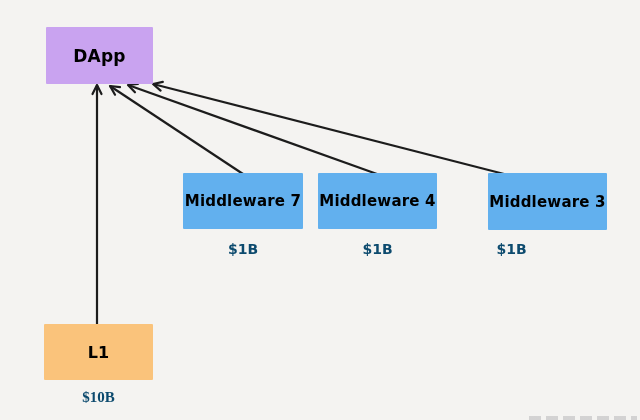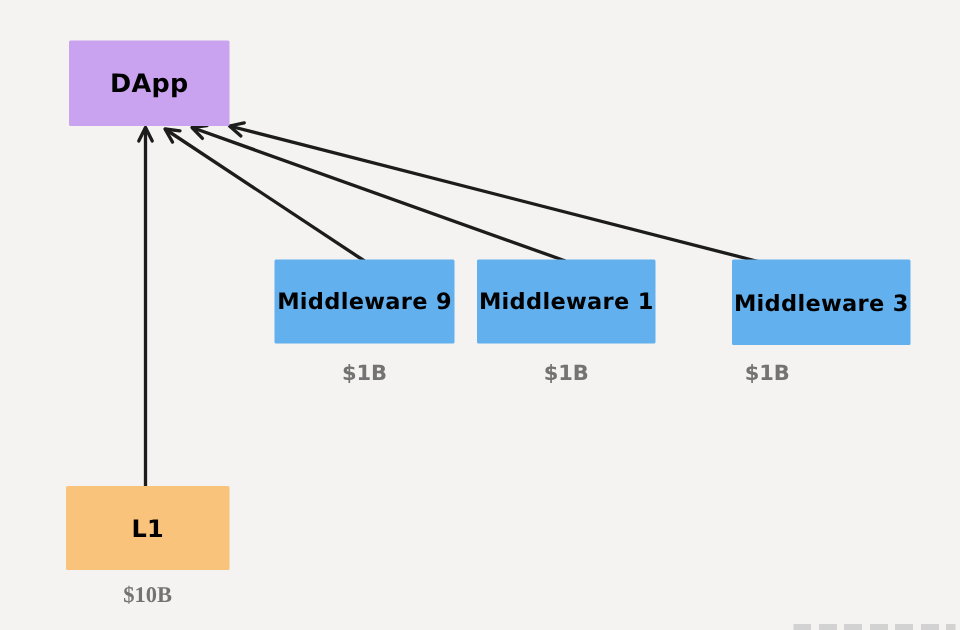--- a/index.html
+++ b/index.html
@@ -26,21 +26,21 @@
     letter-spacing: .2px;
   }
   .node-dapp        { left: 46px;  top: 27px;  width: 107px; height: 57px; font-size: 17px; }
   .node-middleware1 { left: 183px; top: 173px; width: 120px; height: 56px; font-size: 15px; }
   .node-middleware2 { left: 318px; top: 173px; width: 119px; height: 56px; font-size: 15px; }
   .node-middleware3 { left: 452px; top: 173px; width: 119px; height: 57px; font-size: 15px; margin-left: 36px; }
   .node-l1          { left: 44px;  top: 324px; width: 109px; height: 56px; font-size: 16px; }
   .caption {
     position: absolute;
     font-weight: 700;
-    color: #737373;
+    color: #0c4a6e;
     text-align: center;
     font-size: 14px;
     z-index: 2;
   }
   .cap-m1  { left: 183px; top: 241px; width: 120px; }
   .cap-m2  { left: 318px; top: 241px; width: 119px; }
   .cap-m3  { left: 452px; top: 241px; width: 119px; }
   .cap-l1  { left: 44px;  top: 389px; width: 109px; font-size: 15px; font-family: Liberation Serif, serif; }
   .watermark-fragment {
     position: absolute;
@@ -67,25 +67,25 @@
     <line x1="243" y1="174" x2="110" y2="86" stroke="#1c1c1c" stroke-width="2.2" marker-end="url(#ah)"></line>
     <line x1="377" y1="174" x2="128" y2="85" stroke="#1c1c1c" stroke-width="2.2" marker-end="url(#ah)"></line>
     <line x1="508" y1="175" x2="153" y2="84" stroke="#1c1c1c" stroke-width="2.2" marker-end="url(#ah)"></line>
   </svg>
 
   <div class="node node-dapp" style="background: rgb(201, 163, 240);">
     <span>DApp</span>
   </div>
 
   <div class="node node-middleware1" style="background: rgb(98, 176, 238);">
-    <span>Middleware 9</span>
+    <span>Middleware 7</span>
   </div>
 
   <div class="node node-middleware2" style="background: rgb(98, 176, 238);">
-    <span>Middleware 1</span>
+    <span>Middleware 4</span>
   </div>
 
   <div class="node node-middleware3" style="background: rgb(98, 176, 238);">
     <span>Middleware 3</span>
   </div>
 
   <div class="node node-l1" style="background: rgb(250, 195, 123);">
     <span>L1</span>
   </div>
 

